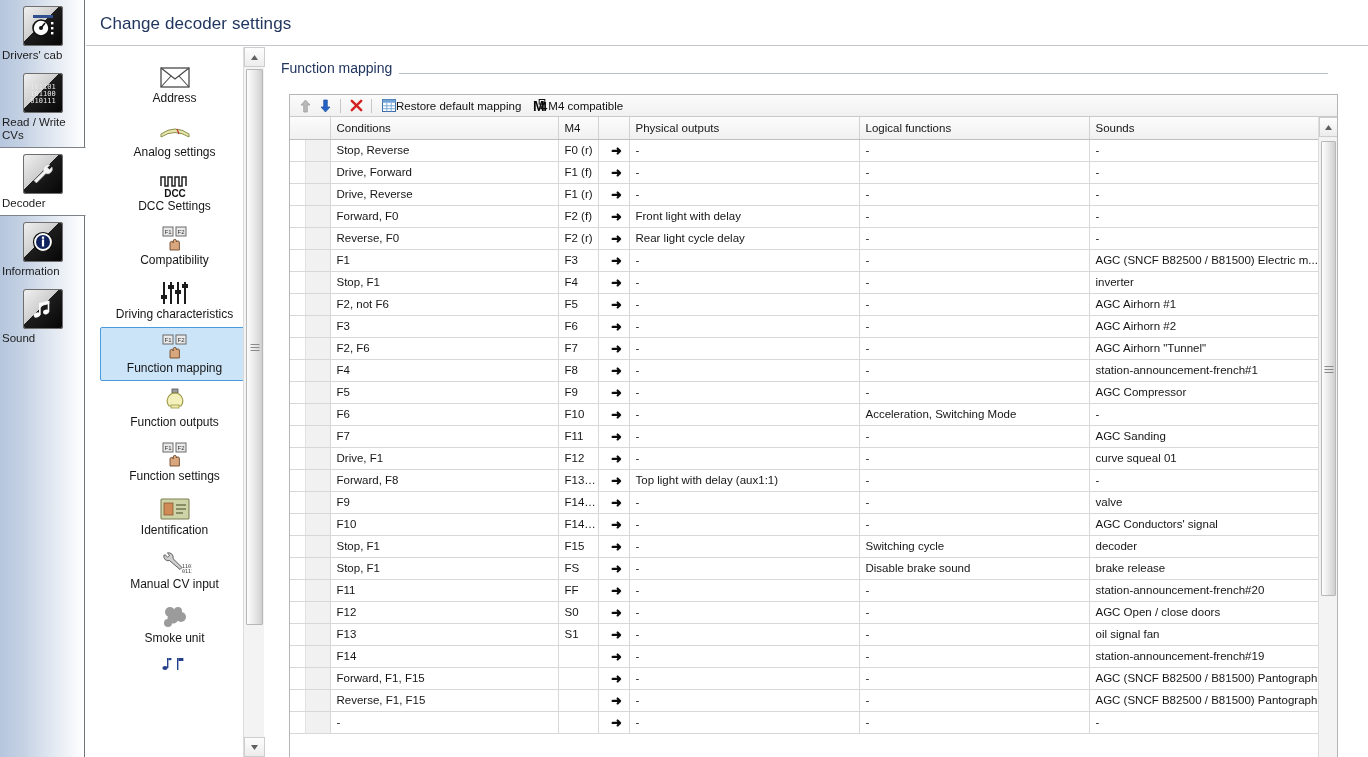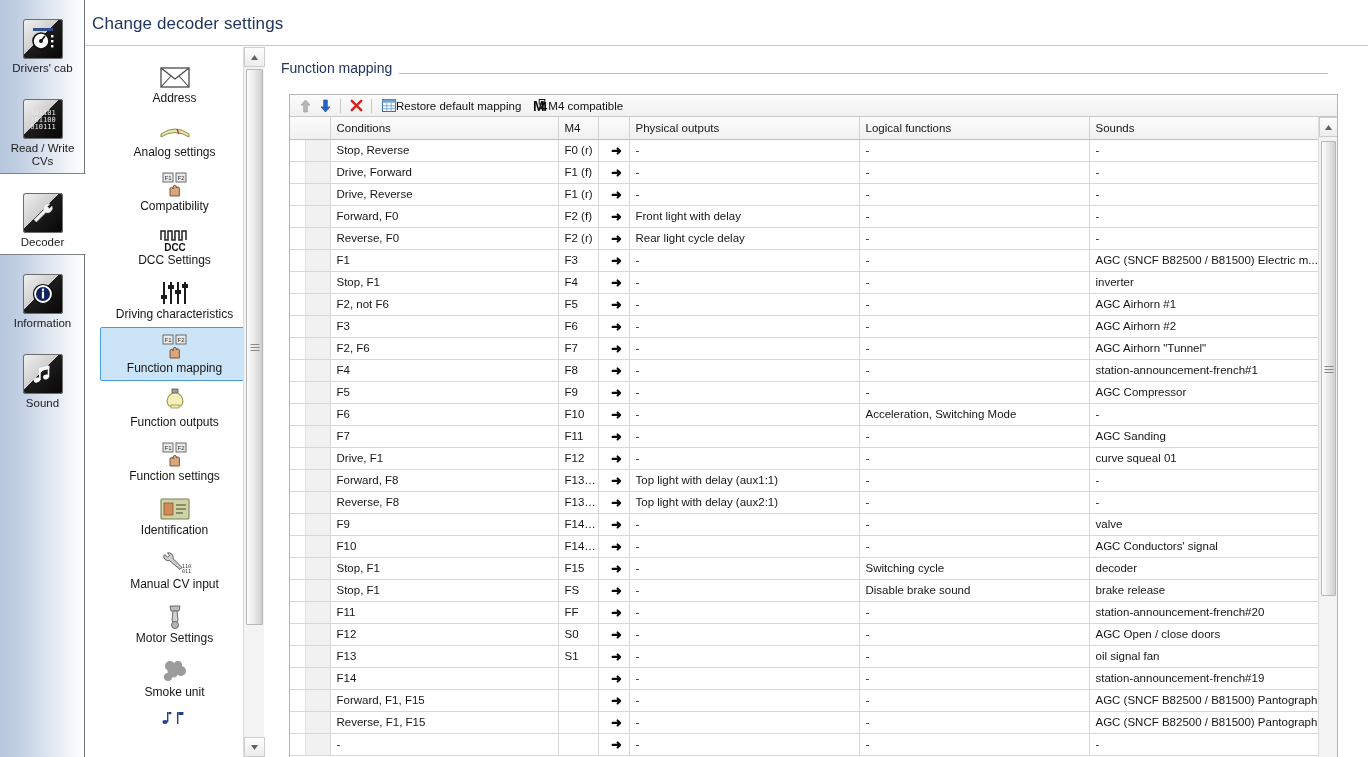--- a/index.html
+++ b/index.html
@@ -10,22 +10,22 @@
   }
   #app { position:relative; width:1368px; height:757px; }
 
   
   .modbar {
     position:absolute; left:0; top:0; width:85px; height:757px;
     background:linear-gradient(to right,#b6c6dd 0%,#c5d2e4 28%,#e4eaf2 65%,#ffffff 100%);
     border-right:1px solid #6f7479;
   }
   .modbar-item {
-    position:relative; width:85px; padding:19px 2px 5px 2px;
-    text-align:center; cursor:pointer;
+    position:relative; width:85px; padding:6px 2px 5px 2px;
+    cursor:pointer;
   }
   .modbar-item.selected {
     background:#ffffff;
     border-top:1px solid #7e838a;
     border-bottom:1px solid #7e838a;
     border-right:1px solid #ffffff;
     width:86px;
   }
   .modbar-ico {
     width:40px; height:40px; margin:0 auto 3px auto;
@@ -40,21 +40,21 @@
     font-size:11.5px; color:#1c1c1c; line-height:13px;
     font-family:"Liberation Sans", sans-serif;
   }
 
   
   .titlebar {
     position:absolute; left:86px; top:0; width:1282px; height:46px;
     background:#ffffff; border-bottom:1px solid #c3c7cc;
   }
   .titlebar .ttl {
-    position:absolute; left:6px; top:14px;
+    position:absolute; left:14px; top:14px;
     font-size:17px; color:#21355e; letter-spacing:.1px;
   }
 
   
   .navpanel {
     position:absolute; left:86px; top:47px; width:178px; height:710px;
     background:#ffffff; border-right:1px solid #c3c7cc; overflow:hidden;
   }
   .nav-item {
     width:150px; margin:0 auto; padding:5px 0 4px 0;
@@ -256,40 +256,40 @@
       <div class="nav-ico">
         <svg width="34" height="18" viewBox="0 0 34 18">
           <path d="M3 12 Q17 2 31 12 L31 15 Q17 6 3 15 Z" fill="#e7e6ae" stroke="#8d8d4a" stroke-width="1"></path>
           <line x1="19" y1="7" x2="21" y2="12" stroke="#b33" stroke-width="1.3"></line>
         </svg>
       </div>
       <div class="nav-lbl">Analog settings</div>
     </div>
 
     <div class="nav-item">
+      <div class="nav-ico" style="flex-direction:column;">
+        <svg width="36" height="26" viewBox="0 0 36 26">
+          <path d="M4 14 V5 h4 V14 h3 V5 h4 V14 h3 V5 h4 V14 h3 V5 h4 V14" fill="none" stroke="#222" stroke-width="1.5"></path>
+          <text x="18" y="25" font-size="10" text-anchor="middle" fill="#111" font-family="sans-serif" font-weight="bold">DCC</text>
+        </svg>
+      </div>
+      <div class="nav-lbl">DCC Settings</div>
+    </div>
+
+    <div class="nav-item">
       <div class="nav-ico">
         <svg width="34" height="26" viewBox="0 0 34 26">
           <rect x="5" y="1" width="10" height="9" fill="#e9e9e9" stroke="#6a6a6a" stroke-width="1"></rect>
           <text x="10" y="8" font-size="6" text-anchor="middle" fill="#333" font-family="sans-serif">F1</text>
           <rect x="18" y="1" width="10" height="9" fill="#e9e9e9" stroke="#6a6a6a" stroke-width="1"></rect>
           <text x="23" y="8" font-size="6" text-anchor="middle" fill="#333" font-family="sans-serif">F2</text>
           <path d="M12 24 v-7 a1.6 1.6 0 0 1 3.2 0 v-2 a1.6 1.6 0 0 1 3.2 0 v1 a1.6 1.6 0 0 1 3 0 v8 z" fill="#d9a77e" stroke="#6f4a2c" stroke-width=".9"></path>
         </svg>
       </div>
       <div class="nav-lbl">Compatibility</div>
-    </div>
-
-    <div class="nav-item">
-      <div class="nav-ico" style="flex-direction:column;">
-        <svg width="36" height="26" viewBox="0 0 36 26">
-          <path d="M4 14 V5 h4 V14 h3 V5 h4 V14 h3 V5 h4 V14 h3 V5 h4 V14" fill="none" stroke="#222" stroke-width="1.5"></path>
-          <text x="18" y="25" font-size="10" text-anchor="middle" fill="#111" font-family="sans-serif" font-weight="bold">DCC</text>
-        </svg>
-      </div>
-      <div class="nav-lbl">DCC Settings</div>
     </div>
 
     <div class="nav-item">
       <div class="nav-ico">
         <svg width="32" height="26" viewBox="0 0 32 26">
           <g stroke="#1c1c1c" stroke-width="2" fill="none">
             <line x1="5" y1="2" x2="5" y2="24"></line>
             <line x1="12" y1="2" x2="12" y2="24"></line>
             <line x1="19" y1="2" x2="19" y2="24"></line>
             <line x1="26" y1="2" x2="26" y2="24"></line>
@@ -361,30 +361,20 @@
       <div class="nav-ico">
         <svg width="34" height="24" viewBox="0 0 34 24">
           <path d="M6 4a4.5 4.5 0 0 0 5.6 5.6L22 18.5l2-2L15 7.6A4.5 4.5 0 0 0 9.4 2l2.2 2.2-2 2-2.2-2.2z" fill="#cfcfcf" stroke="#5e5e5e" stroke-width="1"></path>
           <text x="24" y="17" font-size="5" fill="#333" font-family="monospace">11010</text>
           <text x="24" y="22" font-size="5" fill="#333" font-family="monospace">01110</text>
         </svg>
       </div>
       <div class="nav-lbl">Manual CV input</div>
     </div>
 
-    <div class="nav-item">
-      <div class="nav-ico">
-        <svg width="24" height="26" viewBox="0 0 24 26">
-          <path d="M7 2 h10 l-1 5 h-8 z" fill="#bcbcbc" stroke="#6b6b6b" stroke-width="1"></path>
-          <path d="M10 7 h4 l1 9 a3 3 0 1 1 -6 0 z" fill="#cfcfcf" stroke="#6b6b6b" stroke-width="1"></path>
-          <circle cx="12" cy="21" r="3.5" fill="#b5b5b5" stroke="#6b6b6b" stroke-width="1"></circle>
-        </svg>
-      </div>
-      <div class="nav-lbl">Motor Settings</div>
-    </div>
 
     <div class="nav-item">
       <div class="nav-ico">
         <svg width="30" height="24" viewBox="0 0 30 24">
           <g fill="#9b9b9b">
             <circle cx="10" cy="7" r="5"></circle>
             <circle cx="18" cy="6" r="4"></circle>
             <circle cx="21" cy="12" r="5"></circle>
             <circle cx="13" cy="13" r="5.5"></circle>
             <circle cx="8" cy="18" r="4"></circle>
@@ -681,31 +671,20 @@
               <td class="m4">F13 (f)</td>
               <td class="arrowcell"><span class="arrow-glyph">➜</span></td>
               <td>Top light with delay (aux1:1)</td>
               <td>-</td>
               <td>-</td>
             </tr>
             <tr>
               <td class="rowsel">
                 <div class="sel-strip"></div>
               </td>
-              <td>Reverse, F8</td>
-              <td class="m4">F13 (r)</td>
-              <td class="arrowcell"><span class="arrow-glyph">➜</span></td>
-              <td>Top light with delay (aux2:1)</td>
-              <td>-</td>
-              <td>-</td>
-            </tr>
-            <tr>
-              <td class="rowsel">
-                <div class="sel-strip"></div>
-              </td>
               <td>F9</td>
               <td class="m4">F14 (f)</td>
               <td class="arrowcell"><span class="arrow-glyph">➜</span></td>
               <td>-</td>
               <td>-</td>
               <td>valve</td>
             </tr>
             <tr>
               <td class="rowsel">
                 <div class="sel-strip"></div>

